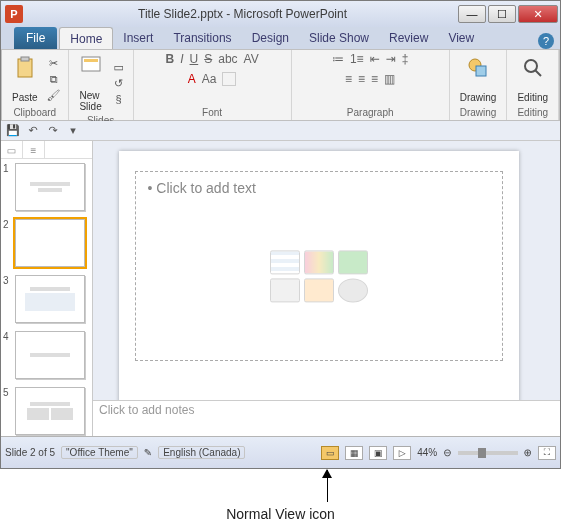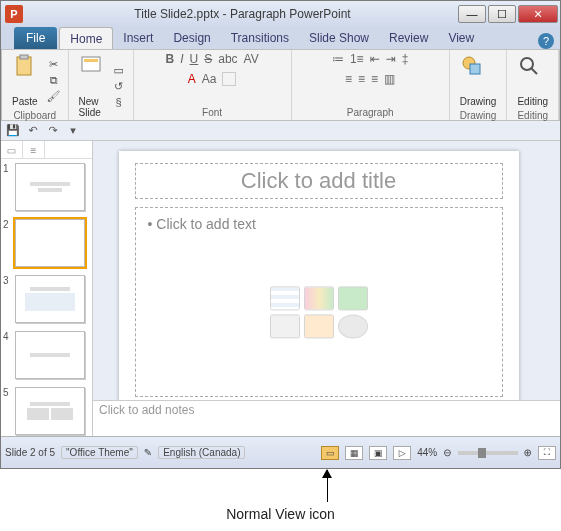--- a/index.html
+++ b/index.html
@@ -19,21 +19,21 @@
   .file-tab { height: 22px; padding: 0 12px; background: linear-gradient(#3c7fb1,#2b5f87); color: #fff; font-size: 12px; line-height: 22px; border-radius: 3px 3px 0 0; margin-right: 2px; cursor: pointer; }
   .tab { height: 22px; padding: 0 10px; font-size: 12px; color: #3b3b6d; line-height: 22px; cursor: pointer; }
   .tab.active { background: #f3f3f3; border: 1px solid #b5b5b5; border-bottom: none; border-radius: 3px 3px 0 0; }
   .help-icon { margin-left: auto; margin-right: 6px; width: 16px; height: 16px; border-radius: 50%; background: #3c7fb1; color: #fff; font-size: 11px; text-align: center; line-height: 16px; cursor: pointer; }
 
   
   .ribbon { height: 72px; background: #f3f3f3; border: 1px solid #c0c0c0; display: flex; }
   .group { border-right: 1px solid #d5d5d5; padding: 2px 6px 0 6px; display: flex; flex-direction: column; }
   .group-body { flex: 1; display: flex; align-items: center; gap: 4px; }
   .group-label { font-size: 10px; color: #666; text-align: center; padding: 1px 0 2px; }
-  .big-btn { display: flex; flex-direction: column; align-items: flex-start; justify-content: center; gap: 18px; padding: 2px 4px; cursor: pointer; }
+  .big-btn { display: flex; flex-direction: column; align-items: center; justify-content: center; gap: 12px; padding: 2px 4px; cursor: pointer; }
   .big-btn .icn { width: 24px; height: 24px; }
   .big-btn span { font-size: 10px; color: #333; }
   .col { display: flex; flex-direction: column; gap: 2px; }
   .sm-icn { width: 16px; height: 14px; cursor: pointer; display: flex; align-items: center; justify-content: center; font-size: 11px; color: #555; }
   .fmt-row { display: flex; gap: 6px; align-items: center; font-size: 12px; color: #666; }
   .fmt-row .b { font-weight: bold; cursor: pointer; }
   .fmt-row .i { font-style: italic; cursor: pointer; }
   .fmt-row .u { text-decoration: underline; cursor: pointer; }
   .dd { width: 14px; height: 14px; border: 1px solid #ccc; cursor: pointer; }
   .wide-group { flex: 1; min-width: 0; }
@@ -77,34 +77,34 @@
   .arrow-line { position: absolute; left: 327px; top: 0; width: 1px; height: 32px; background: #000; }
   .arrow-head { position: absolute; left: 322px; top: -1px; width: 0; height: 0; border-left: 5px solid transparent; border-right: 5px solid transparent; border-bottom: 9px solid #000; }
   .anno-label { position: absolute; top: 36px; width: 100%; text-align: center; font-size: 14px; color: #222; }
 </style>
 </head>
 <body>
 
 <div class="window">
   <div class="titlebar">
     <div class="app-icon">P</div>
-    <div class="title-text">Title Slide2.pptx - Paragraph PowerPoint</div>
+    <div class="title-text">Title Slide2.pptx - Microsoft PowerPoint</div>
     <div class="win-controls">
       <div class="wc">—</div>
       <div class="wc">☐</div>
       <div class="wc close">✕</div>
     </div>
   </div>
 
   <div class="tabbar">
     <div class="file-tab">File</div>
     <div class="tab active">Home</div>
     <div class="tab">Insert</div>
+    <div class="tab">Transitions</div>
     <div class="tab">Design</div>
-    <div class="tab">Transitions</div>
     <div class="tab">Slide Show</div>
     <div class="tab">Review</div>
     <div class="tab">View</div>
     <div class="help-icon">?</div>
   </div>
 
   <div class="ribbon">
     <div class="group">
       <div class="group-body">
         <div class="big-btn">
@@ -252,21 +252,20 @@
               <div class="tl" style="width:22px;height:12px;"></div>
               <div class="tl" style="width:22px;height:12px;"></div>
             </div>
           </div>
         </div>
     </div>
 
     <div class="editor-area">
       <div class="canvas-wrap">
         <div class="slide">
-          <div class="title-ph">Click to add title</div>
           <div class="content-ph">
             <div class="bullet"><span>•</span> <span>Click to add text</span></div>
             <div class="content-icons">
               <div class="ci" style="background:repeating-linear-gradient(#cde,#cde 4px,#fff 4px,#fff 8px);"></div>
               <div class="ci" style="background:linear-gradient(90deg,#e8a,#ec6,#7c7);"></div>
               <div class="ci" style="background:#7c7;"></div>
               <div class="ci" style="background:#ddd;"></div>
               <div class="ci" style="background:#fc8;"></div>
               <div class="ci" style="background:#ccc;border-radius:50%;"></div>
             </div>

